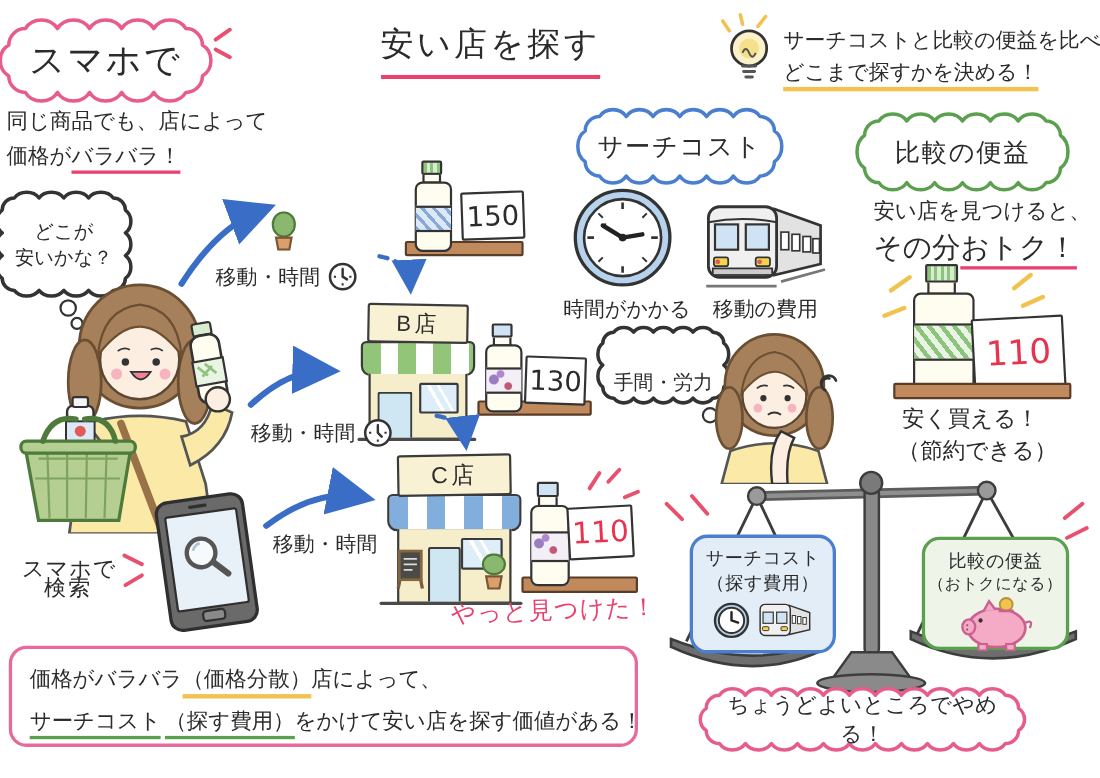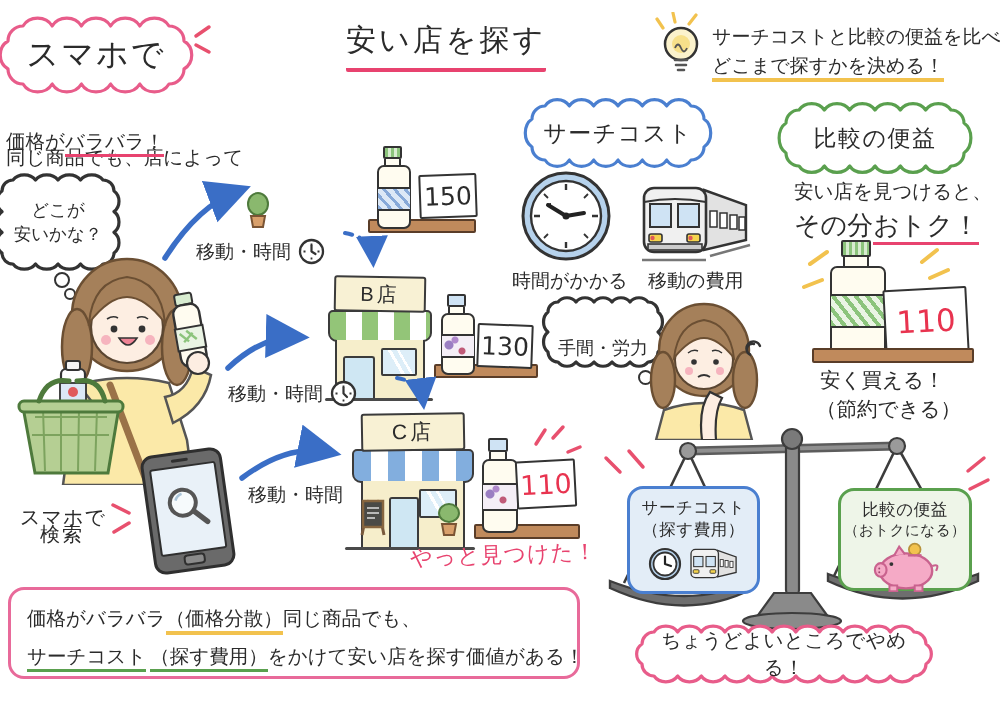--- a/index.html
+++ b/index.html
@@ -47,21 +47,21 @@
 <body>
 
 <div id="canvas">
 
   <div class="cloud" style="left:8px;top:26px;width:176px;height:58px;">
       <svg width="222" height="104" style="position: absolute; left: -23px; top: -23px; pointer-events: none; z-index: 0;">
         <path d="M 38 23 a 16.6 15 0 0 1 29.2 0 a 16.6 15 0 0 1 29.2 0 a 16.6 15 0 0 1 29.2 0 a 16.6 15 0 0 1 29.2 0 a 16.6 15 0 0 1 29.2 0 a 15 15 0 0 1 15 15 a 15 16 0 0 1 0 28 a 15 15 0 0 1 -15 15 a 16.6 15 0 0 1 -29.2 0 a 16.6 15 0 0 1 -29.2 0 a 16.6 15 0 0 1 -29.2 0 a 16.6 15 0 0 1 -29.2 0 a 16.6 15 0 0 1 -29.2 0 a 15 15 0 0 1 -15 -15 a 15 16 0 0 1 0 -28 a 15 15 0 0 1 15 -15 Z" fill="#fff" stroke="#e85c8a" stroke-width="3.2" stroke-linejoin="round"></path>
       </svg>
     <span class="cloud-text" style="font-size:32px;letter-spacing:2px;font-weight:500;">スマホで</span>
   </div>
-  <div class="abs txt" style="left:6px;top:96px;font-size:19.5px;margin-top:48px;">同じ商品でも、店によって</div>
+  <div class="abs txt" style="left:6px;top:96px;font-size:19.5px;">同じ商品でも、店によって</div>
   <div class="abs txt" style="left:6px;top:128px;font-size:19.5px;">
     <span>価格が</span><span class="ul-pink">バラバラ！</span>
   </div>
 
   <div class="abs txt" style="left:346px;top:20px;font-size:30px;letter-spacing:3px;padding-bottom:7px;border-bottom:4.5px solid #e8436f;border-radius:2px;">安い店を探す</div>
 
   <svg class="abs" style="left:654px;top:12px;" width="54" height="66" viewBox="0 0 54 66">
     <path d="M9 16 L3 7 M21 10 L19 1 M35 12 L42 3" stroke="#f2c24e" stroke-width="3.2" stroke-linecap="round" fill="none"></path>
     <circle cx="27" cy="32" r="16" fill="#fbf2cc" stroke="#333" stroke-width="2.5"></circle>
     <circle cx="27" cy="32" r="9" fill="#f7e08a"></circle>
@@ -361,21 +361,21 @@
 
   <div class="cloud" style="left:642px;top:632px;width:284px;height:44px;">
       <svg width="324" height="84" style="position: absolute; left: -20px; top: -20px; pointer-events: none; z-index: 0;">
         <path d="M 32 20 a 13.818181818181818 12 0 0 1 23.636363636363637 0 a 13.818181818181818 12 0 0 1 23.636363636363637 0 a 13.818181818181818 12 0 0 1 23.636363636363637 0 a 13.818181818181818 12 0 0 1 23.636363636363637 0 a 13.818181818181818 12 0 0 1 23.636363636363637 0 a 13.818181818181818 12 0 0 1 23.636363636363637 0 a 13.818181818181818 12 0 0 1 23.636363636363637 0 a 13.818181818181818 12 0 0 1 23.636363636363637 0 a 13.818181818181818 12 0 0 1 23.636363636363637 0 a 13.818181818181818 12 0 0 1 23.636363636363637 0 a 13.818181818181818 12 0 0 1 23.636363636363637 0 a 12 12 0 0 1 12 12 a 12 12 0 0 1 0 20 a 12 12 0 0 1 -12 12 a 13.818181818181818 12 0 0 1 -23.636363636363637 0 a 13.818181818181818 12 0 0 1 -23.636363636363637 0 a 13.818181818181818 12 0 0 1 -23.636363636363637 0 a 13.818181818181818 12 0 0 1 -23.636363636363637 0 a 13.818181818181818 12 0 0 1 -23.636363636363637 0 a 13.818181818181818 12 0 0 1 -23.636363636363637 0 a 13.818181818181818 12 0 0 1 -23.636363636363637 0 a 13.818181818181818 12 0 0 1 -23.636363636363637 0 a 13.818181818181818 12 0 0 1 -23.636363636363637 0 a 13.818181818181818 12 0 0 1 -23.636363636363637 0 a 13.818181818181818 12 0 0 1 -23.636363636363637 0 a 12 12 0 0 1 -12 -12 a 12 12 0 0 1 0 -20 a 12 12 0 0 1 12 -12 Z" fill="#fff" stroke="#e85c8a" stroke-width="3.2" stroke-linejoin="round"></path>
       </svg>
     <span class="cloud-text" style="font-size:19.5px;letter-spacing:0.5px;">ちょうどよいところでやめる！</span>
   </div>
 
   <div class="abs" style="left:8px;top:587px;width:572px;height:92px;border:3.5px solid #e86a9a;border-radius:16px;background:#fff;padding:10px 16px;box-sizing:border-box;z-index:4;">
     <div class="txt" style="font-size:19.5px;line-height:36px;">
-      <span>価格がバラバラ</span><span class="ul-yellow">（価格分散）</span><span>同じ商品でも、</span>
+      <span>価格がバラバラ</span><span class="ul-yellow">（価格分散）</span><span>店によって、</span>
     </div>
     <div class="txt" style="font-size:19.5px;line-height:40px;">
       <span class="ul-green">サーチコスト</span><span class="ul-green" style="margin-left:4px;">（探す費用）</span><span>をかけて安い店を探す価値がある！</span>
     </div>
   </div>
 
   <svg class="overlay" width="1000" height="707">
     <defs>
       <marker id="ah" markerWidth="9" markerHeight="9" refX="5.5" refY="4" orient="auto">
         <path d="M0 0 L8 4 L0 8 Z" fill="#3a6ec6"></path>

